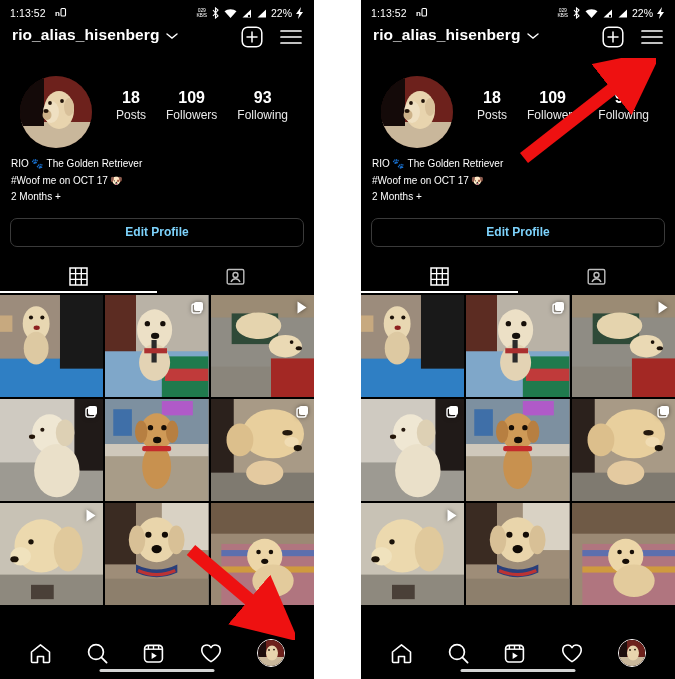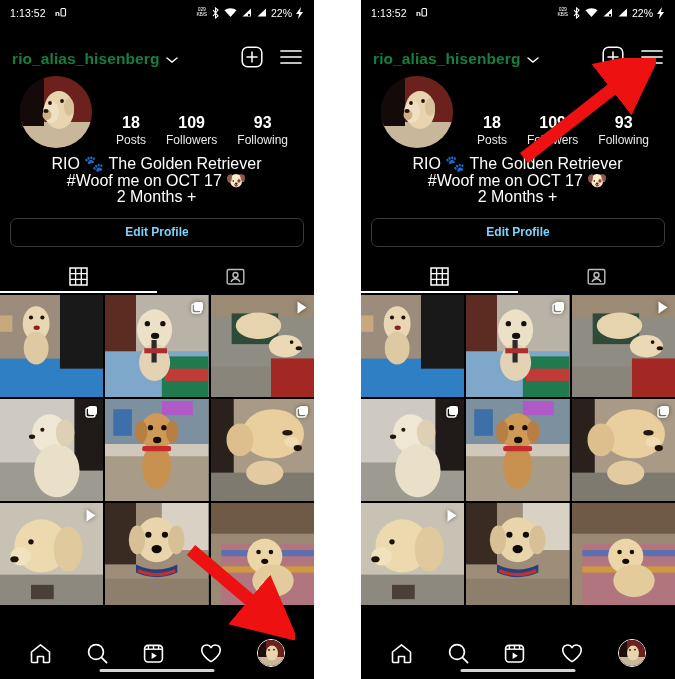--- a/index.html
+++ b/index.html
@@ -7,40 +7,40 @@
   .stage{position:relative;width:586px;height:679px;background:#ffffff;}
 
   .phone{position:absolute;top:0;width:314px;height:679px;background:#000000;overflow:hidden;}
   .phone.left{left:0;}
   .phone.right{left:361px;width:314px;}
 
   
   .statusbar{height:26px;display:flex;align-items:center;padding:0 10px;color:#ffffff;font-size:10px;}
   .sb-time{font-size:10.5px;letter-spacing:.1px;}
   .sb-nbicon{margin-left:9px;display:inline-flex;align-items:center;}
-  .sb-right{margin-left:auto;display:flex;align-items:flex-start;gap:4px;}
+  .sb-right{margin-left:auto;display:flex;align-items:center;gap:4px;}
   .sb-rate{display:flex;flex-direction:column;align-items:center;line-height:5px;font-size:5px;letter-spacing:-.2px;transform:scaleY(.95);}
   .sb-batt{font-size:10.5px;letter-spacing:0;}
 
   
-  .header{height:42px;display:flex;align-items:flex-end;padding:0 12px;color:#15803d;}
+  .header{height:42px;display:flex;align-items:flex-start;padding:0 12px;color:#ffffff;}
   .username{font-size:15.5px;font-weight:600;letter-spacing:.1px;}
   .chev{margin-left:6px;display:inline-block;}
   .hdr-actions{margin-left:auto;display:flex;align-items:center;gap:17px;}
   .ic{display:inline-flex;align-items:center;justify-content:center;}
 
   
-  .profile-row{display:flex;align-items:flex-end;padding:8px 12px 0 20px;text-decoration:underline;}
+  .profile-row{display:flex;align-items:flex-start;padding:8px 12px 0 20px;text-decoration:underline;}
   .avatar{width:72px;height:72px;border-radius:50%;overflow:hidden;flex:none;position:relative;background:#2b1412;}
   .stats{flex:1;display:flex;justify-content:space-around;align-items:center;padding:12px 4px 0 14px;}
   .stat{text-align:center;color:#fff;}
   .stat .num{font-size:16px;font-weight:700;line-height:19px;}
   .stat .lbl{font-size:12px;color:#eaeaea;line-height:16px;}
 
-  .bio{padding:8px 12px 0 11px;color:#fff;font-size:16px;line-height:16.5px;text-align:center;}
+  .bio{padding:8px 12px 0 11px;color:#fff;font-size:10px;line-height:16.5px;}
   .bio .line{white-space:nowrap;}
 
   .edit-wrap{padding:12px 10px 0 10px;}
   .edit-btn{height:27px;border:1px solid #3a3a3a;border-radius:7px;display:flex;align-items:center;justify-content:center;color:#7dd3fc;font-size:12px;font-weight:600;background:#000;}
 
   
   .tabs{display:flex;margin-top:14px;height:32px;}
   .tab{flex:1;display:flex;align-items:center;justify-content:center;position:relative;}
   .tab.active::after{content:"";position:absolute;bottom:0;left:0;right:0;height:2px;background:#fff;}
 

